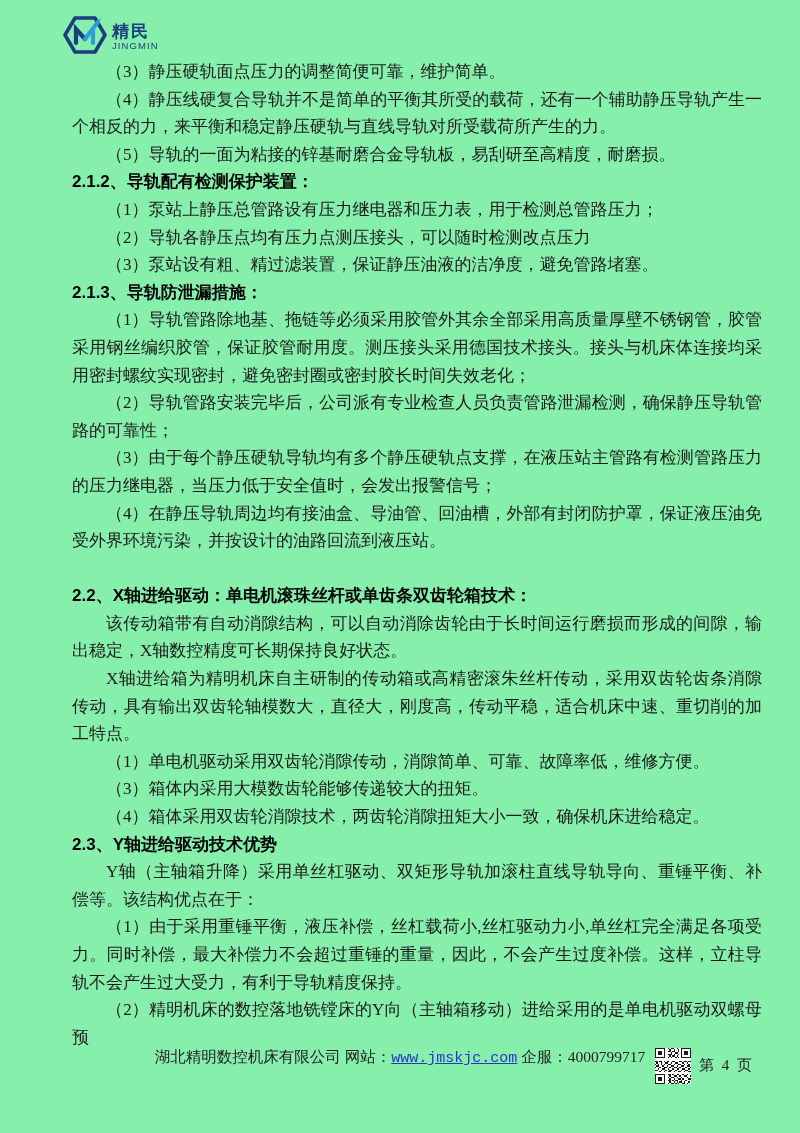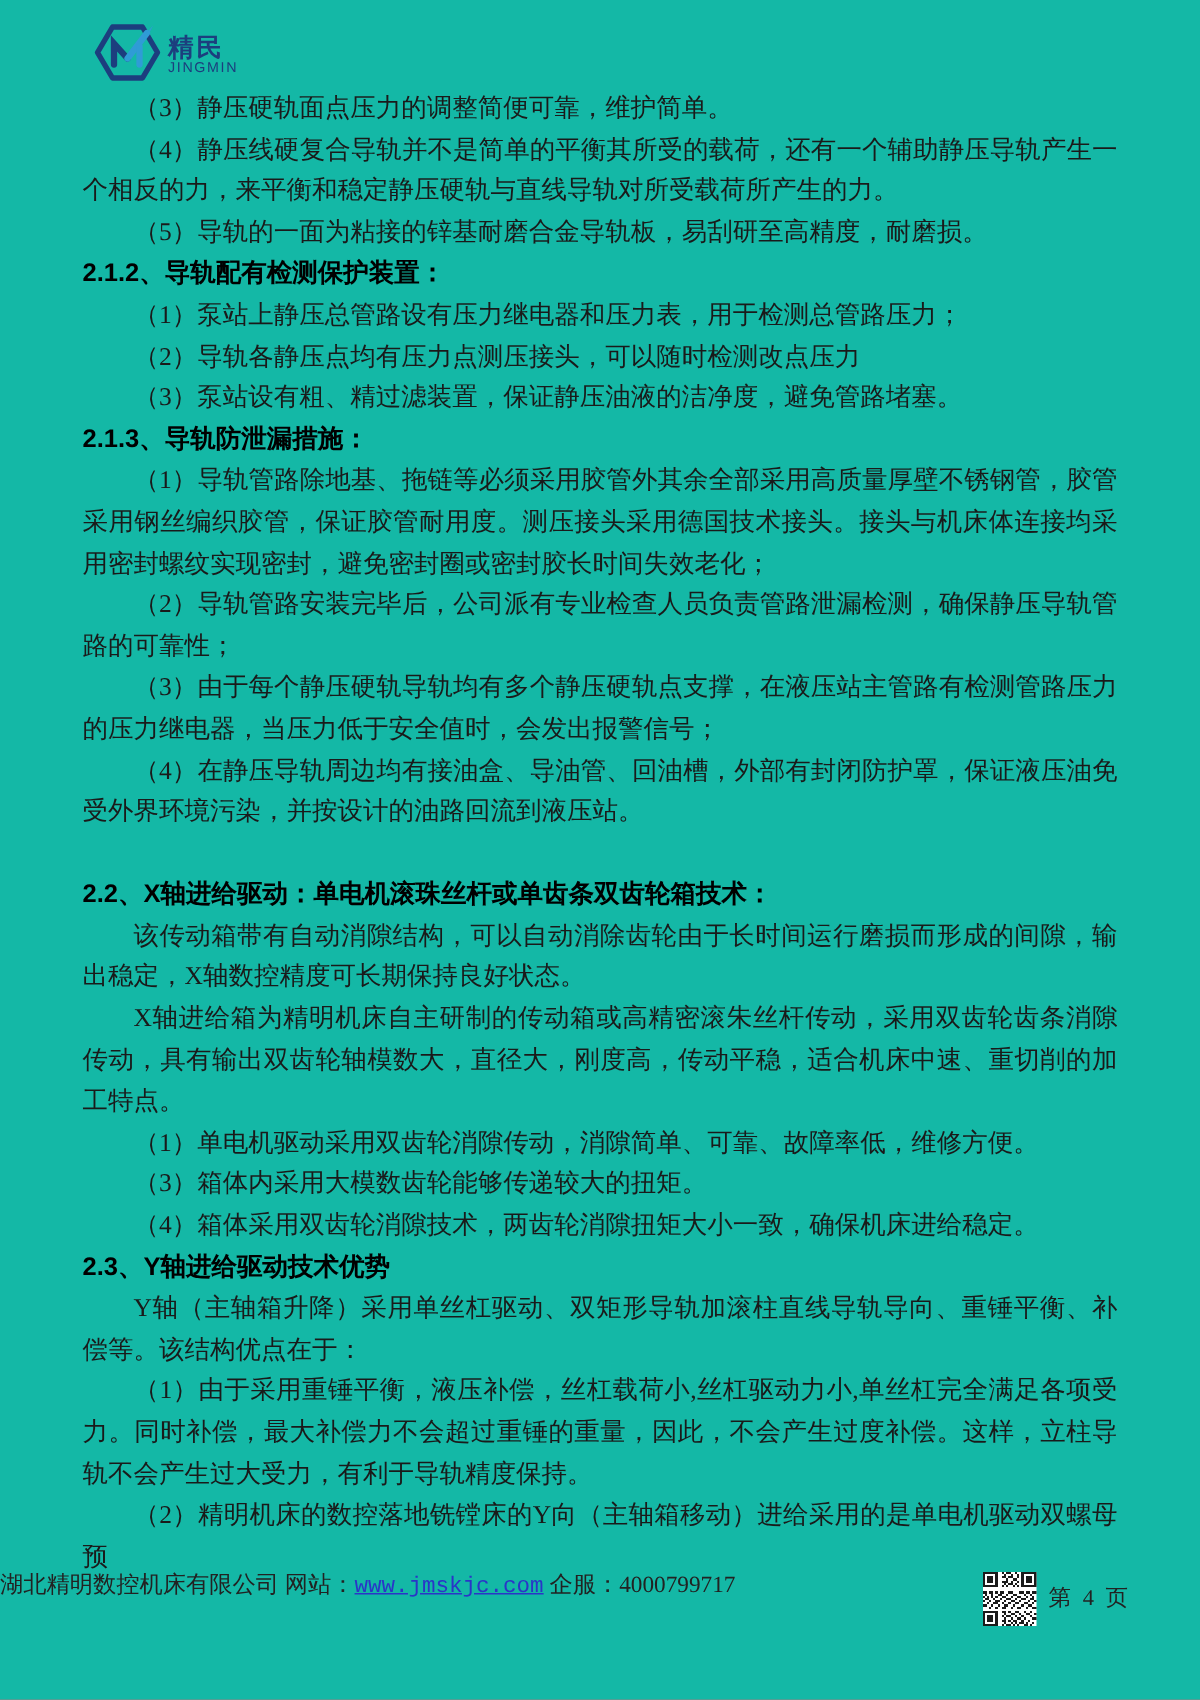--- a/index.html
+++ b/index.html
@@ -7,21 +7,21 @@
     --logo-navy:#1c3e7e;
     --logo-blue:#2f9cd6;
     --text:#1a1a1a;
   }
   *{margin:0;padding:0;box-sizing:border-box;}
   html,body{background:#888;}
   .page{
     position:relative;
     width:800px;height:1133px;
     margin:0 auto;
-    background:#14b8a6;
+    background:#86efac;
     overflow:hidden;
     font-family:"Liberation Serif","DejaVu Serif",serif;
     color:var(--text);
   }
   
   .logo-row{
     position:absolute;top:14px;left:62px;
     display:flex;align-items:center;gap:4px;
   }
   .logo-mark{width:46px;height:42px;display:block;}
@@ -31,39 +31,39 @@
     font-weight:700;font-size:17px;color:var(--logo-navy);
     letter-spacing:2px;
   }
   .logo-en{
     font-family:"Liberation Sans","DejaVu Sans",sans-serif;
     font-weight:400;font-size:9.5px;color:var(--logo-navy);
     letter-spacing:1.1px;margin-top:1px;
   }
   
   .doc-body{
-    position:absolute;top:58px;left:55px;width:690px;
+    position:absolute;top:58px;left:72px;width:690px;
     font-size:17px;line-height:27.6px;
     text-align:justify;
   }
   .para{margin:0;}
   .para.body{text-indent:2em;}
   .para.heading{
     font-family:"Liberation Sans","DejaVu Sans",sans-serif;
     font-weight:700;text-indent:0;color:#000;
   }
   .para.spacer{height:27.6px;}
   
   .footer{
     position:absolute;left:0;top:1046px;width:800px;height:60px;
     font-size:15.5px;color:#222;
   }
   .footer-text{
     position:absolute;left:0;top:0;width:800px;
-    text-align:left;line-height:22px;
+    text-align:center;line-height:22px;
   }
   .footer-line1{white-space:nowrap;}
   .site-link{
     color:var(--link-blue);
     text-decoration:underline;
     font-family:"Liberation Mono","DejaVu Sans Mono",monospace;
     font-size:15px;
     cursor:pointer;
   }
   .qr{

